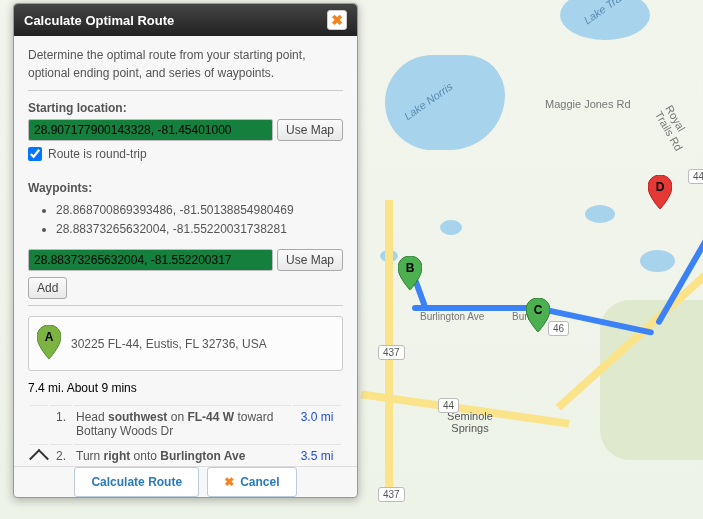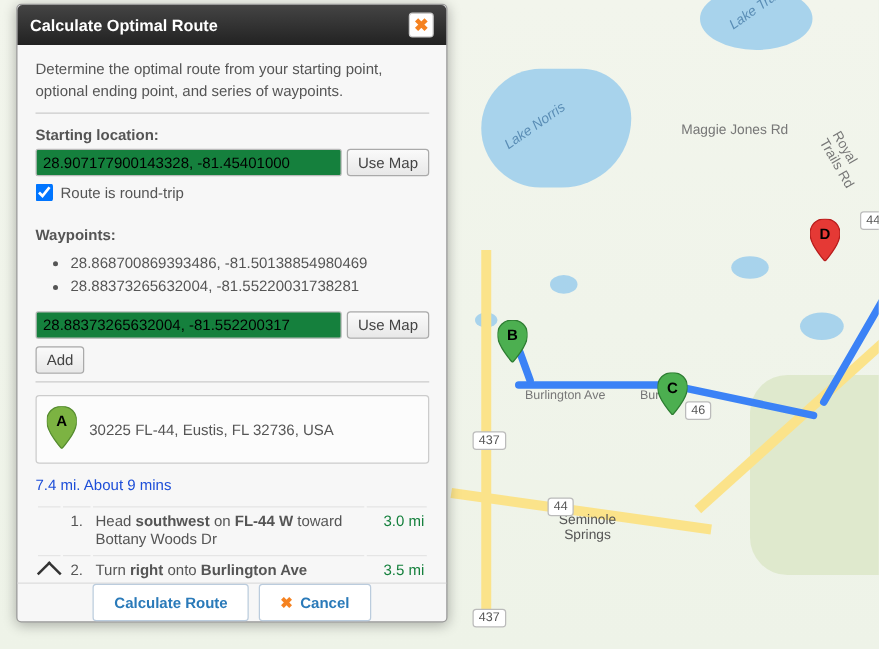--- a/index.html
+++ b/index.html
@@ -22,26 +22,26 @@
 hr.sep{border:none;border-top:1px solid #ccc;margin:6px 0 10px}
 .lbl{font-weight:bold;font-size:12px;margin-bottom:4px}
 .row{display:flex;align-items:center;gap:4px;margin-bottom:6px}
 .txt{flex:1;border:1px solid #bbb;padding:3px 5px;font-size:12px;background:#15803d;border-radius:2px;width:100%}
 .btn{background:linear-gradient(#fafafa,#e8e8e8);border:1px solid #aaa;border-radius:3px;padding:3px 8px;font-size:12px;cursor:pointer;color:#444}
 .chk{display:flex;align-items:center;gap:6px;margin-bottom:20px}
 .chk input{width:14px;height:14px}
 ul.wp{list-style:disc;padding-left:28px;margin:6px 0 10px;font-size:12px;line-height:1.6}
 .stop{border:1px solid #ccc;border-radius:3px;padding:8px;display:flex;align-items:center;gap:10px;background:#fcfcfc;margin-bottom:10px}
 .stop .mk{flex:0 0 24px}
-.summary{font-size:12px;margin-bottom:8px;color:#1d4ed8}
+.summary{font-size:12px;margin-bottom:8px;color:#000000}
 .steps{width:100%;font-size:12px;color:#555}
 .steps td{padding:4px 2px;vertical-align:top;border-top:1px solid #e5e5e5}
 .steps td.n{width:22px;text-align:right;padding-right:6px}
 .steps td.i{width:18px}
-.steps td.d{width:48px;text-align:right;color:#15803d}
+.steps td.d{width:48px;text-align:center;color:#1d4ed8}
 .ico-turn{display:inline-block;width:14px;height:14px;border-top:2px solid #333;border-right:2px solid #333;transform:rotate(-45deg) translate(-2px,2px)}
 .footer{display:flex;gap:8px;justify-content:center;border-top:1px solid #ddd}
 .fbtn{border:1px solid #bcd;background:#fff;border-radius:3px;padding:7px 16px;font-size:12px;color:#2a7ab9;font-weight:bold;cursor:pointer;display:flex;align-items:center;gap:6px}
 .fbtn .x{color:#f58220}
 .forest{position:absolute;background:#dfe9cd;border-radius:30px}
 </style>
 </head>
 <body>
 
 <div class="map">

